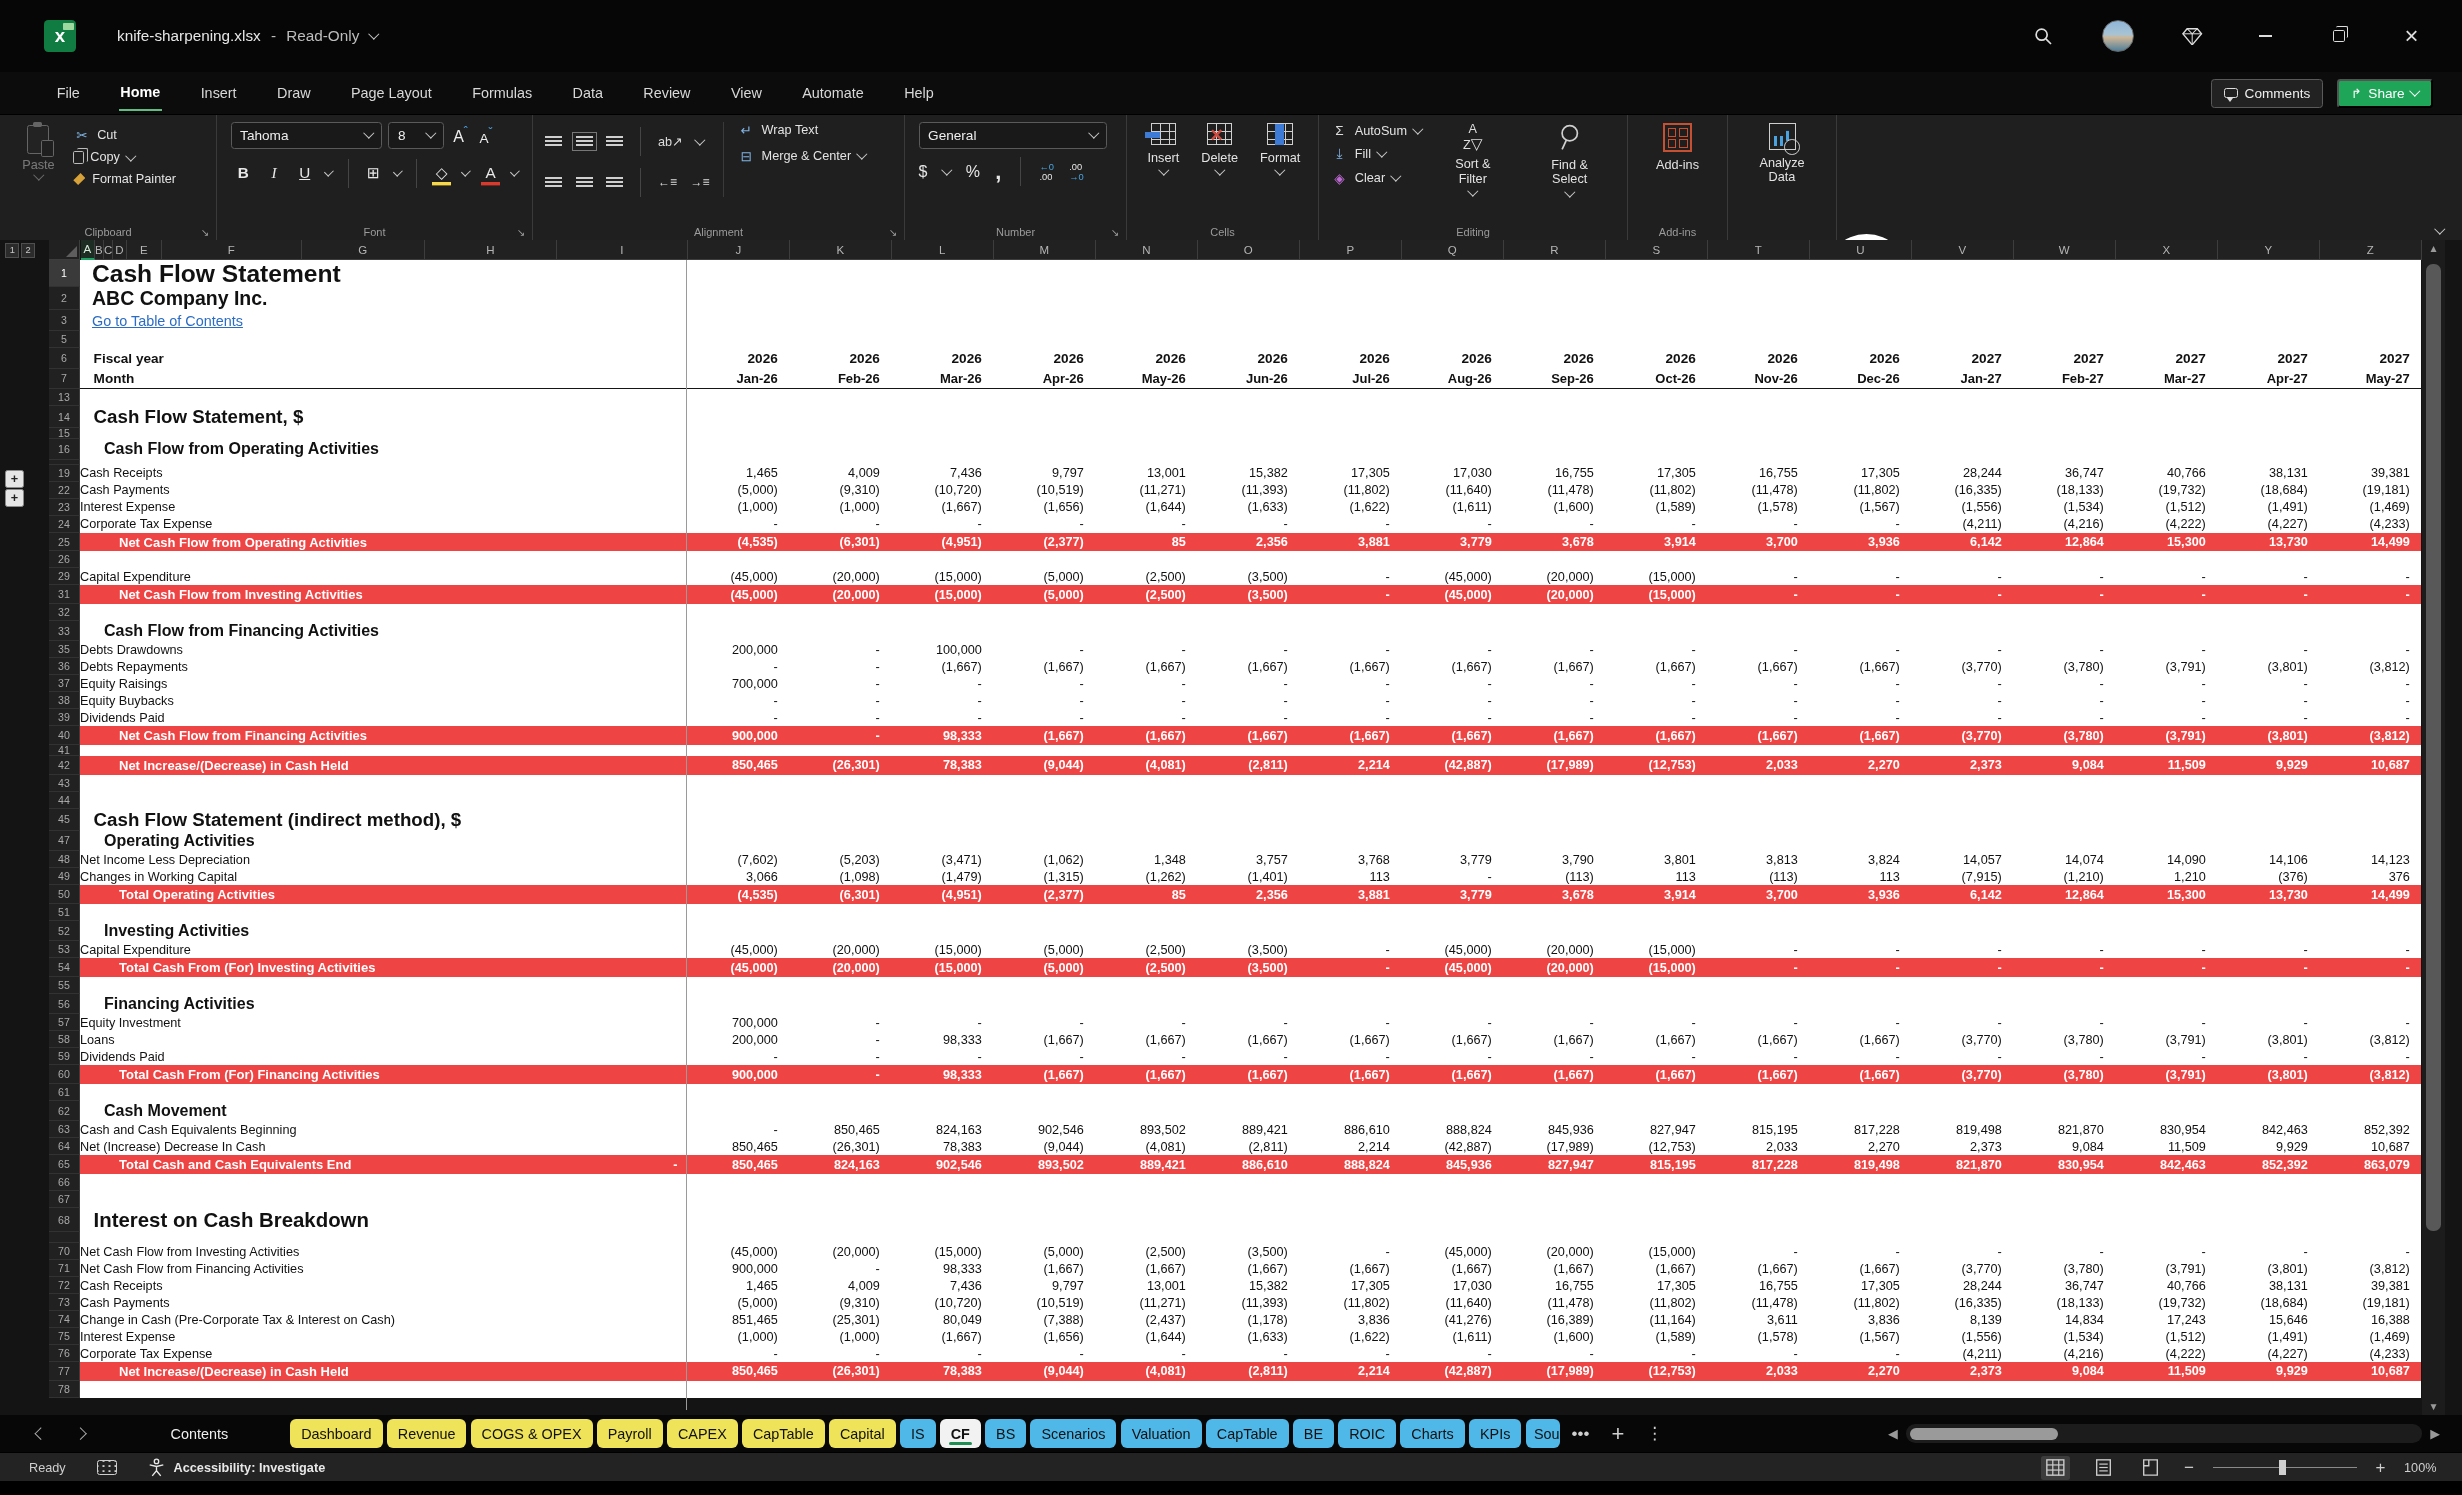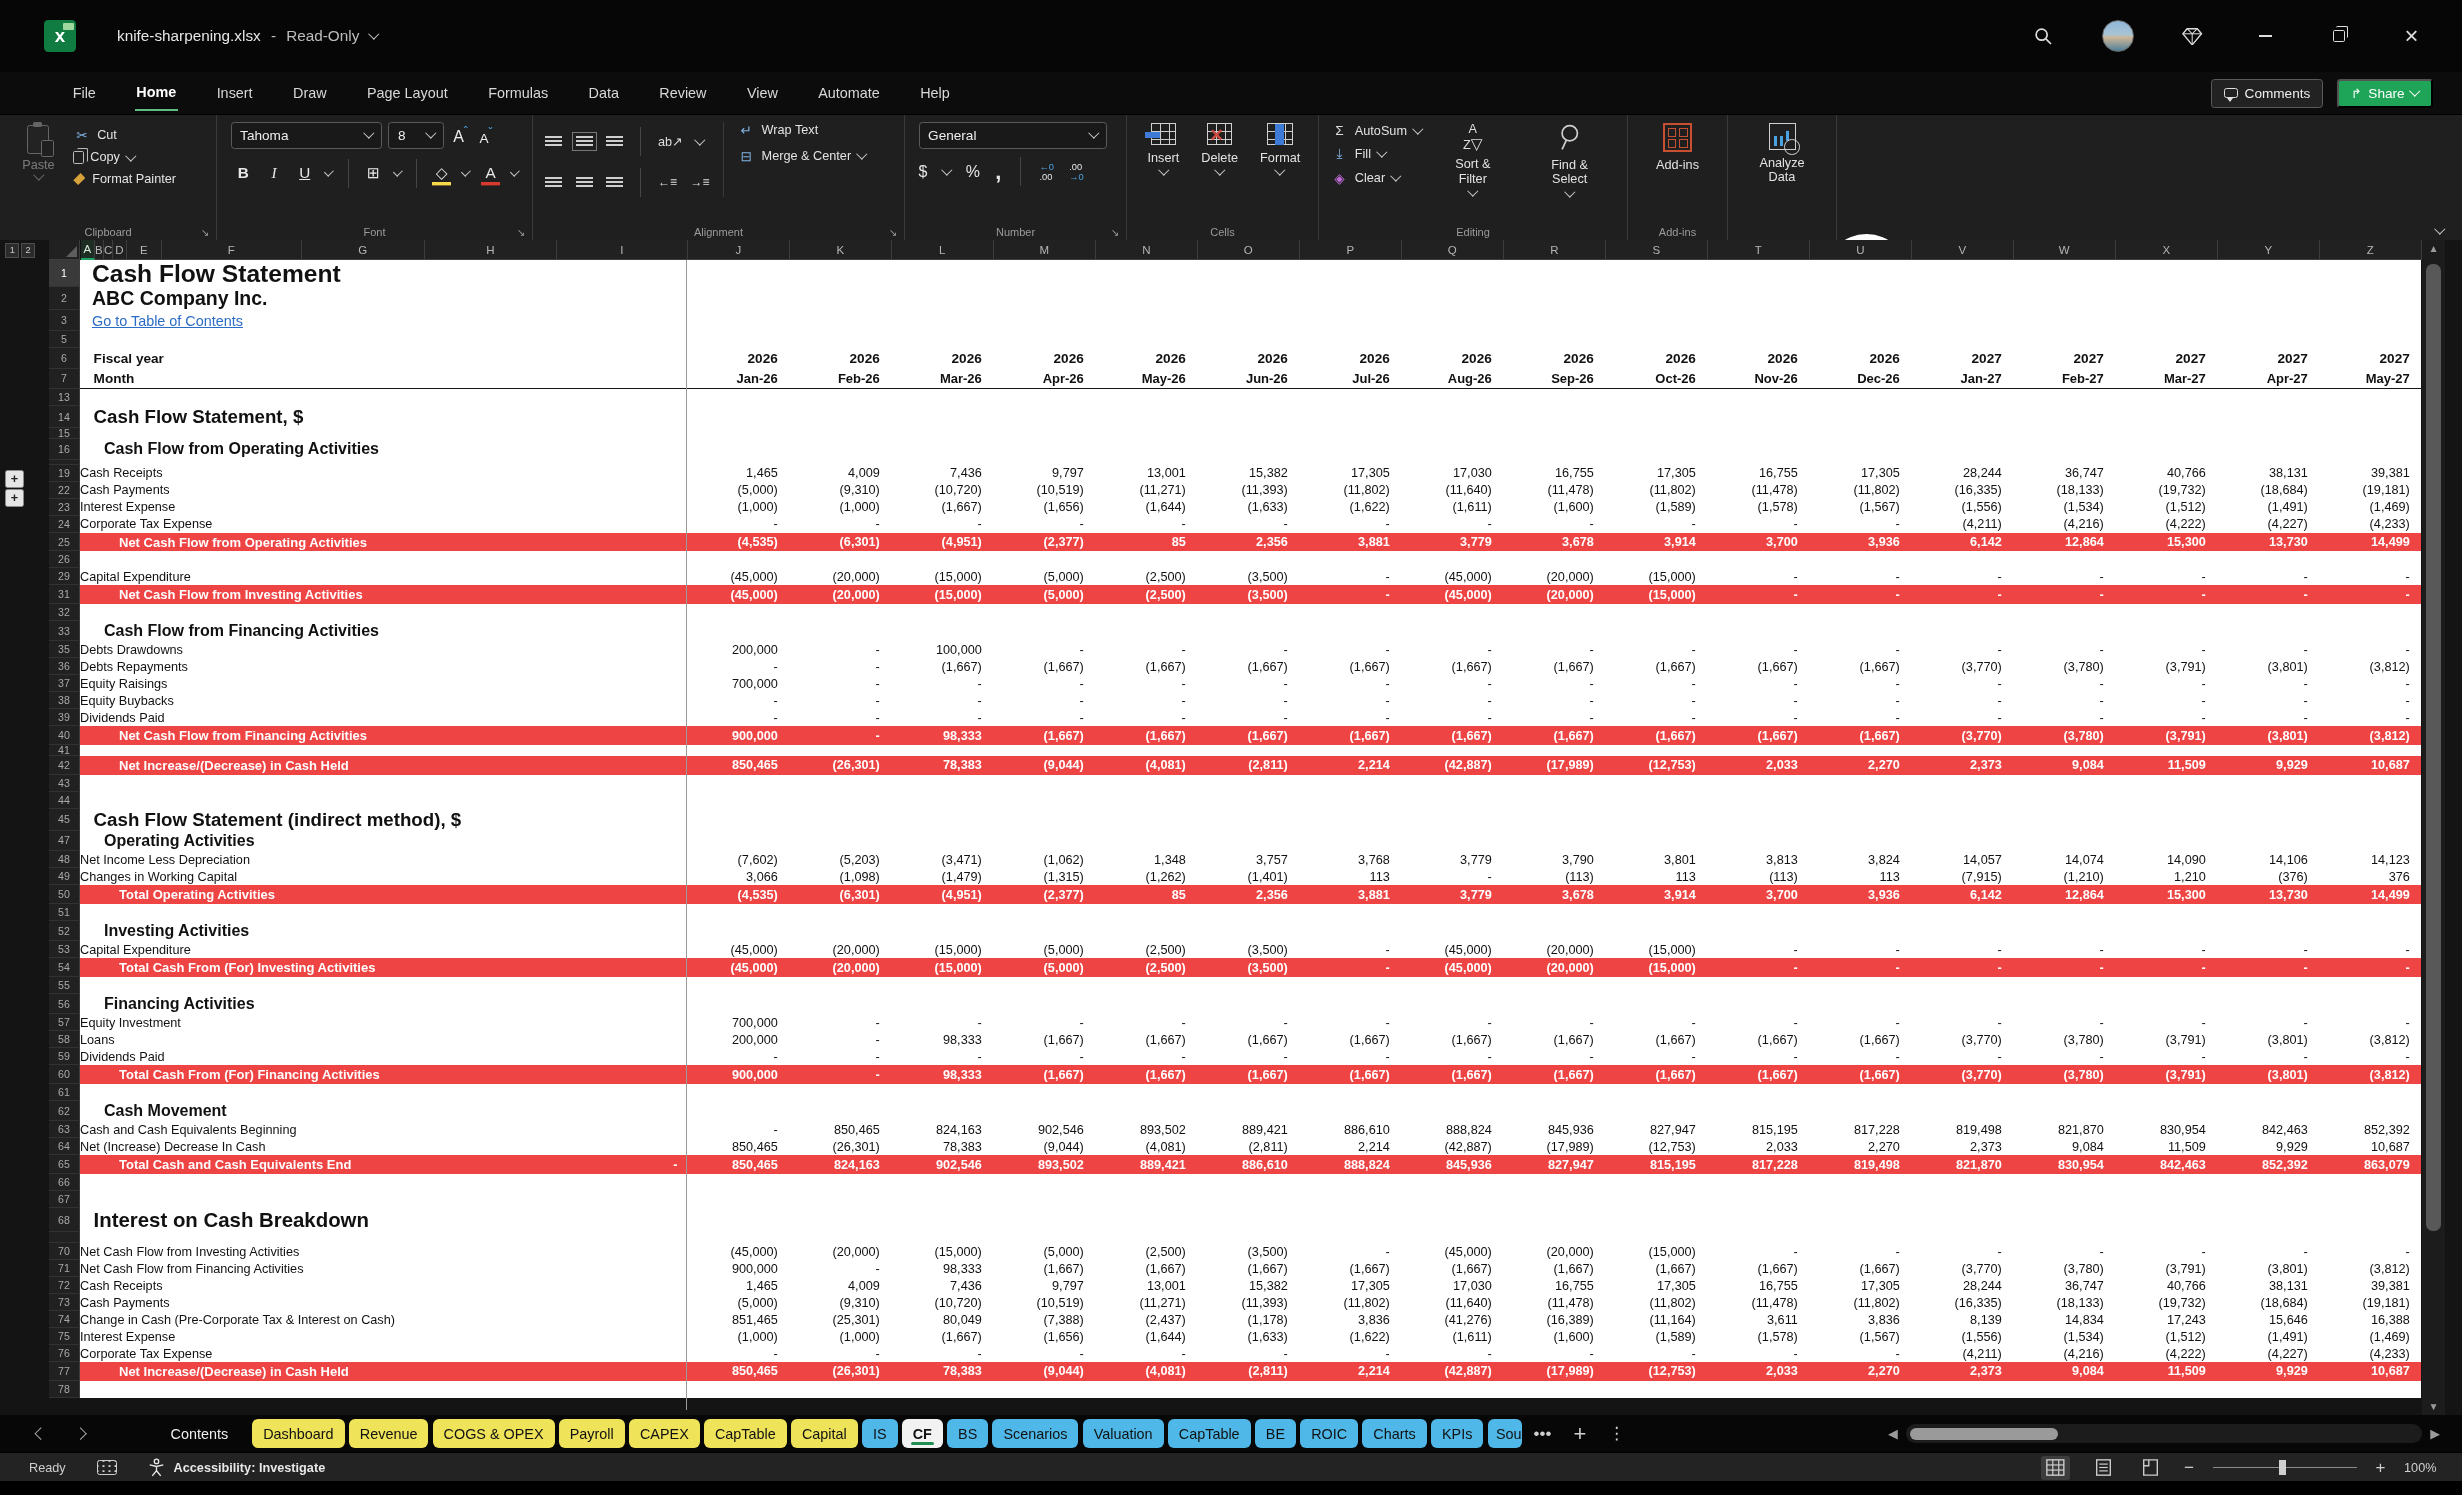--- a/index.html
+++ b/index.html
@@ -17,21 +17,21 @@
   .tb-right { position:absolute; right:0; top:0; height:72px; display:flex; align-items:center; gap:44px; padding-right:36px; }
   .tb-btn { color:#ddd; display:flex; align-items:center; justify-content:center; width:29px; height:29px; }
   .avatar { width:32px; height:32px; border-radius:50%; background:linear-gradient(180deg,#8fb6d9 0%,#a8c4d4 45%,#cdb697 55%,#4f7f9b 100%); border:0.8px solid #666; }
   .min-glyph { width:13.6px; height:1.7px; background:#ddd; }
   .restore-glyph { position:relative; width:12px; height:12px; border:1.3px solid #ddd; border-radius:1.7px; }
   .restore-glyph::after { content:""; position:absolute; left:2.5px; top:-5.1px; width:11px; height:11px; border:1.3px solid #ddd; border-left:none; border-bottom:none; border-radius:1.7px; }
   .close-glyph { font-size:24px; color:#ddd; line-height:1; }
 
   
   .menubar { position:absolute; left:0; top:72px; width:2462px; height:42px; background:#0c0c0c; display:flex; align-items:center; }
-  #menu { display:flex; align-items:center; gap:37px; margin-left:71px; }
+  #menu { display:flex; align-items:center; gap:37px; margin-left:55px; }
   .menu-item { color:#d8d8d8; font-size:14.4px; padding:8.5px 1.7px; cursor:default; }
   .menu-item.active { color:#fff; font-weight:bold; border-bottom:2.5px solid #5fbd83; }
   .mb-right { position:absolute; right:29px; top:6.8px; display:flex; gap:13.6px; align-items:center; }
   .comments-btn { height:29px; border:0.8px solid #5a5a5a; border-radius:3.4px; background:#222; color:#eee; font-size:13.6px; display:flex; align-items:center; gap:6.8px; padding:0 12px; }
   .share-btn { height:29px; border-radius:3.4px; background:#1fa558; color:#fff; font-size:13.6px; display:flex; align-items:center; gap:6.8px; padding:0 12px; }
   .bubble-ic { width:13.6px; height:10.2px; border:1.3px solid #ddd; border-radius:2.5px; position:relative; }
   .bubble-ic::after { content:""; position:absolute; left:1.7px; bottom:-4.2px; border-left:3.4px solid transparent; border-right:3.4px solid transparent; border-top:4.2px solid #ddd; }
   .share-ic { font-size:12.7px; }
 
   
@@ -128,21 +128,21 @@
   .vthumb { position:absolute; left:4.2px; top:24px; width:14.4px; height:967px; background:#585858; border-radius:6.8px; }
   .varrow { position:absolute; left:0; width:23px; text-align:center; color:#9a9a9a; font-size:10.2px; }
 
   
   .tabbar { position:absolute; left:0; top:1415px; width:2462px; height:37px; background:#070707; display:flex; align-items:center; }
   .tab-nav { display:flex; gap:31px; margin-left:36px; }
   .tn { width:9.3px; height:9.3px; border-right:1.7px solid #aaa; border-bottom:1.7px solid #aaa; }
   .tn.left { transform:rotate(135deg); }
   .tn.right { transform:rotate(-45deg); }
   .contents-tab { color:#f0f0f0; font-size:14.4px; margin-left:85px; margin-right:24px; }
-  #tabs { display:flex; gap:4.2px; align-items:flex-start; }
+  #tabs { display:flex; gap:4.2px; align-items:flex-start;margin-left:38px; }
   .tab { height:29px; border-radius:6px; display:flex; align-items:center; justify-content:center; padding:0 11px; font-size:14.4px; color:#111; white-space:nowrap; }
   .tab.yellow { background:#efe35a; }
   .tab.blue { background:#4fb8e8; }
   .tab.active { background:#f2f2f2; position:relative; font-weight:bold; }
   .tab.active::after { content:""; position:absolute; bottom:3.4px; left:22%; width:56%; height:2.5px; background:#1e8e52; border-radius:1.7px; }
   .tab.clipped { width:34px; padding:0 0 0 8.5px; justify-content:flex-start; overflow:hidden; }
   .tab-extra { color:#cfcfcf; font-size:17px; margin-left:12px; display:flex; gap:22px; align-items:center; }
   .hscroll { position:absolute; right:22px; top:6.8px; width:552px; height:24px; display:flex; align-items:center; gap:8.5px; }
   .htrack { position:relative; flex:1; height:18.7px; background:#1c1c1c; border-radius:9.3px; }
   .hthumb { position:absolute; left:3.4px; top:3.4px; width:148px; height:12px; background:#9a9a9a; border-radius:6px; }

